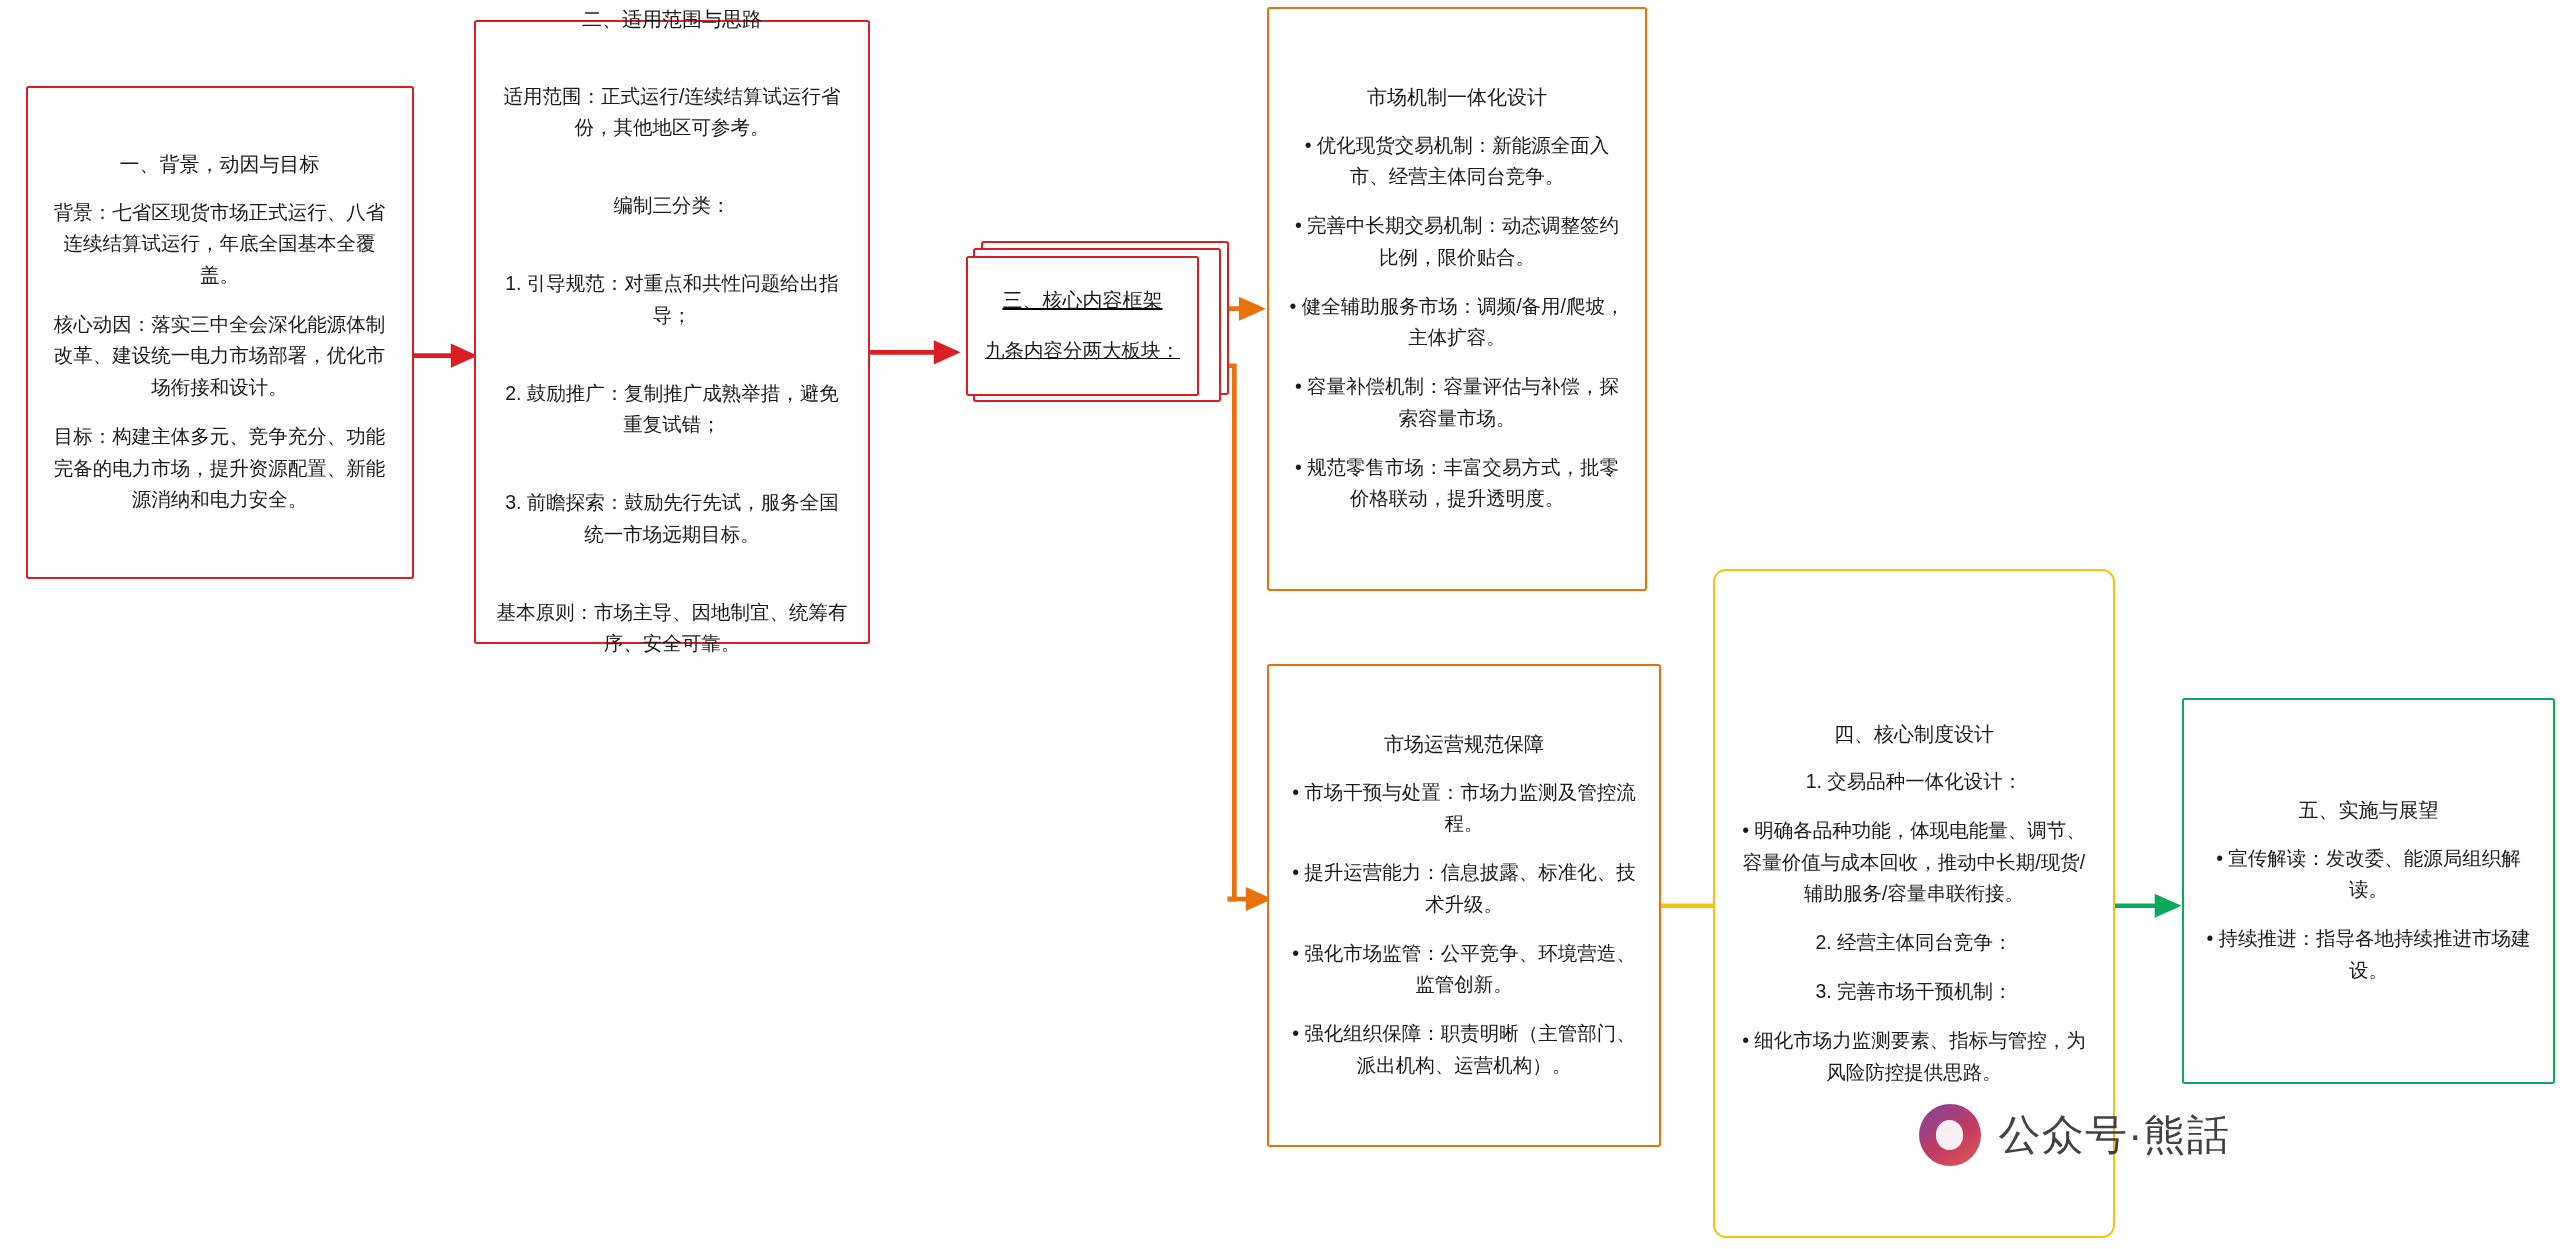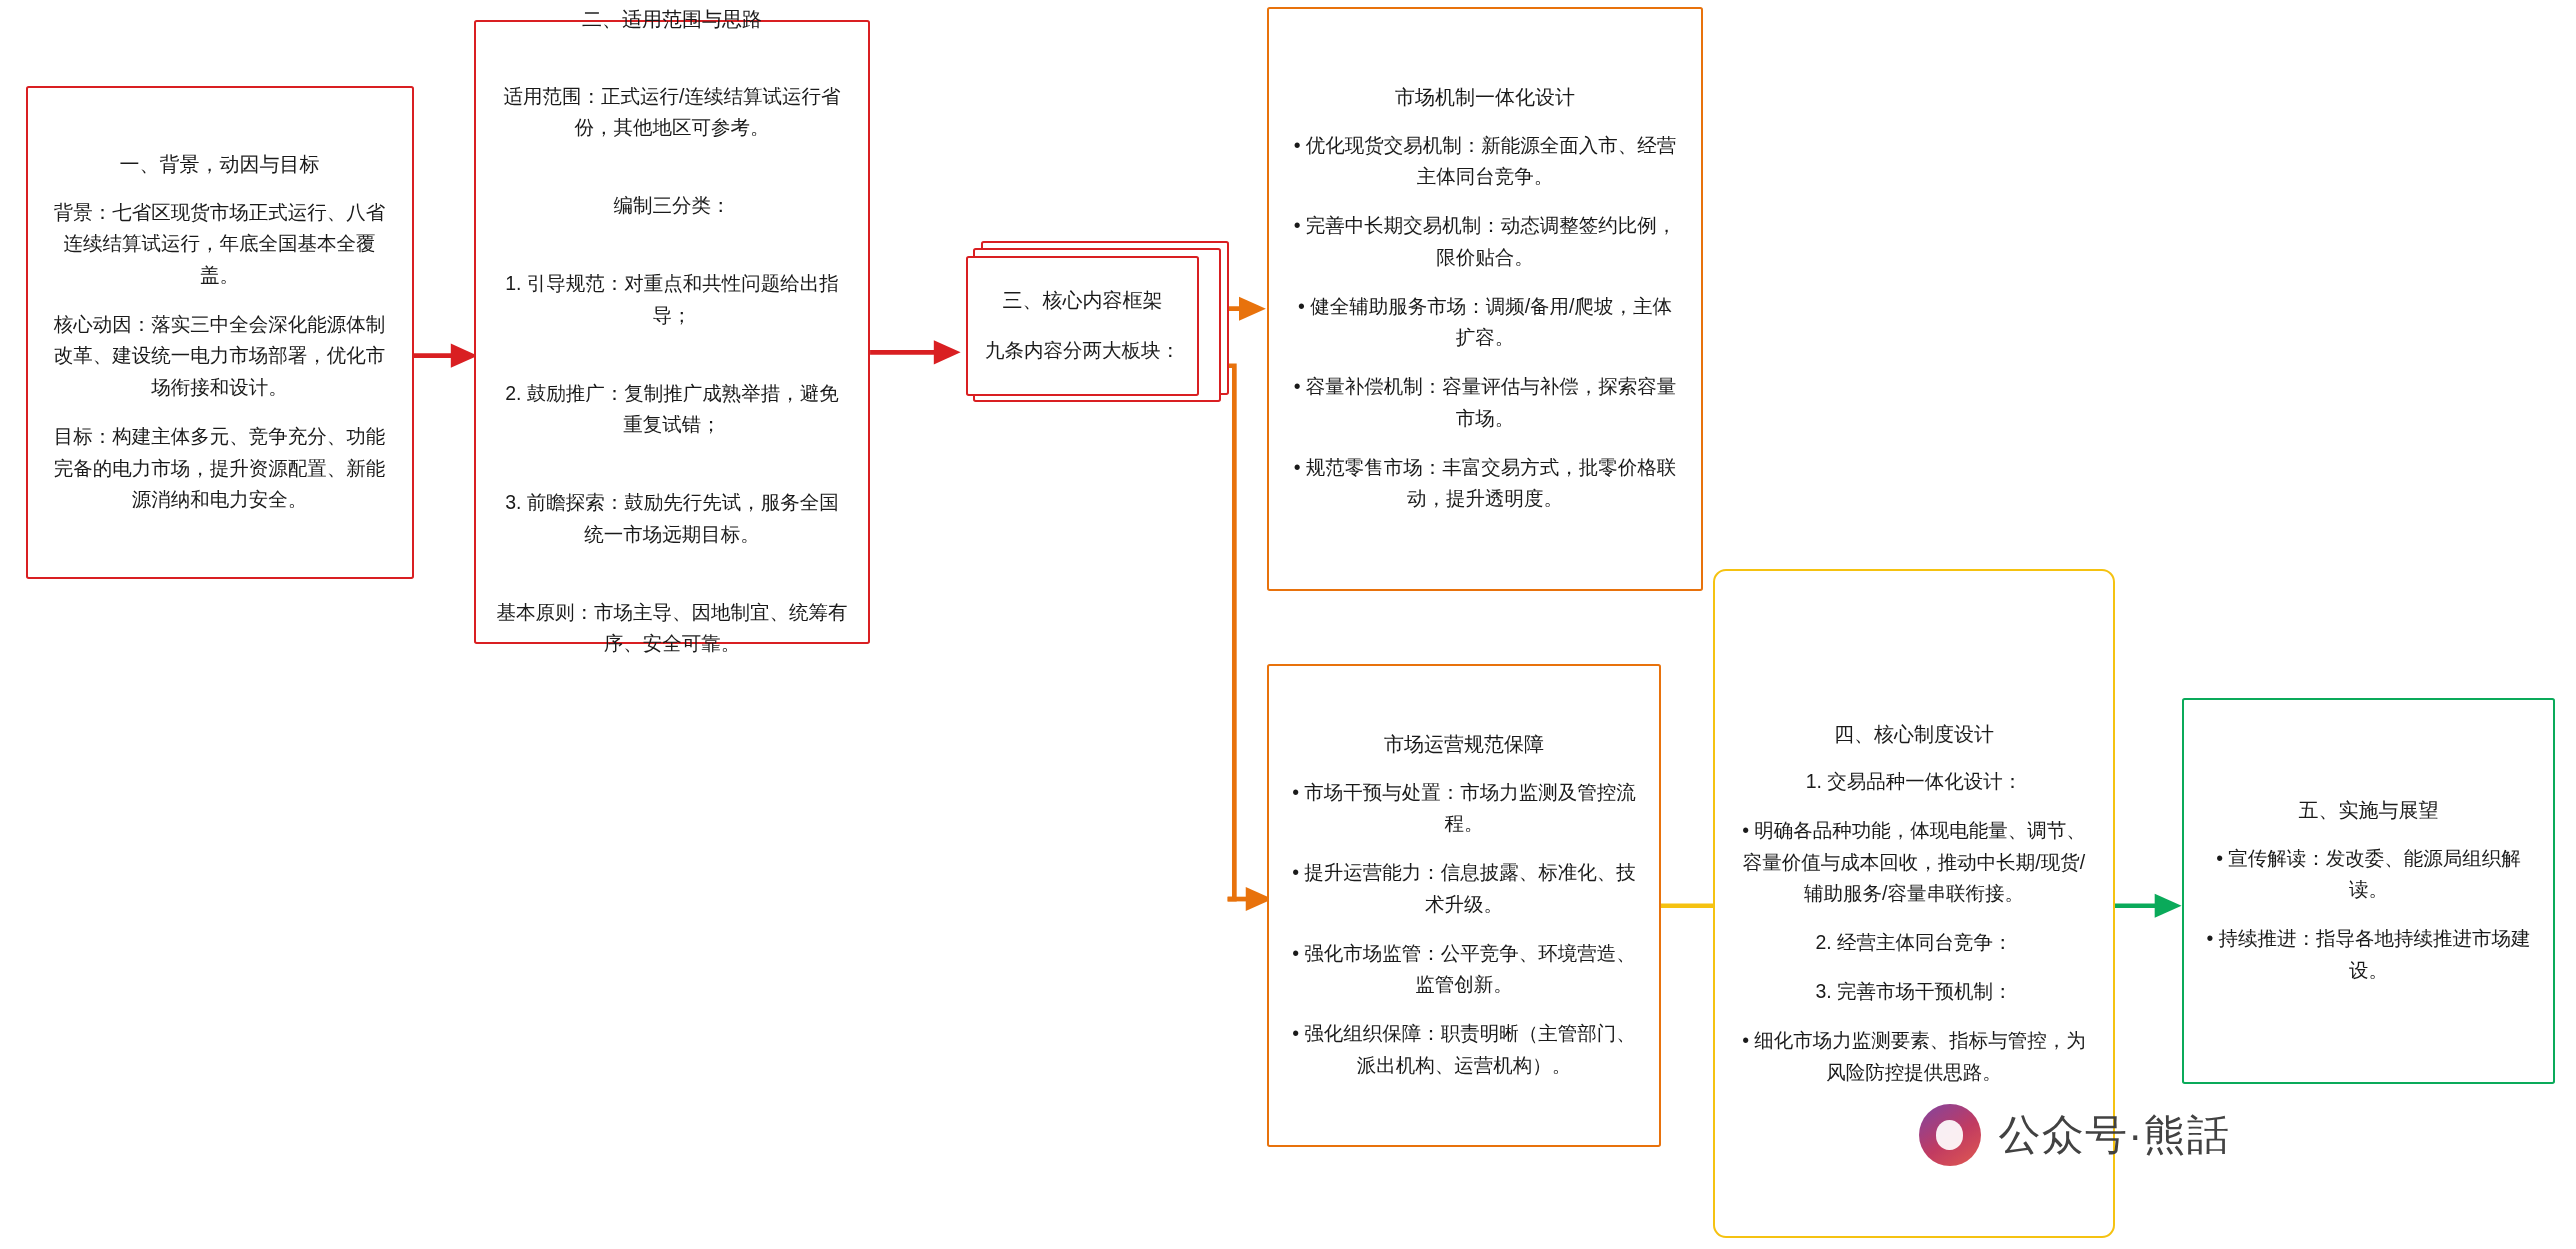--- a/index.html
+++ b/index.html
@@ -171,27 +171,27 @@
     <div class="line">编制三分类：</div>
     <div class="line">1. 引导规范：对重点和共性问题给出指导；</div>
     <div class="line">2. 鼓励推广：复制推广成熟举措，避免重复试错；</div>
     <div class="line">3. 前瞻探索：鼓励先行先试，服务全国统一市场远期目标。</div>
     <div class="line">基本原则：市场主导、因地制宜、统筹有序、安全可靠。</div>
   </div>
 
   <div class="stack" style="left:966px; top:241px; width:248px; height:154px;">
     <div class="shadow" style="left:14.8px; top:0;"></div>
     <div class="shadow" style="left:7.4px; top:7.4px;"></div>
-    <div class="front" style="left:0; top:14.8px; width:233px; height:140px;">
+    <div class="front" style="left:0; top:14.8px; width:233px; height:140px;text-decoration:underline;">
       <div class="title">三、核心内容框架</div>
       <div class="line">九条内容分两大板块：</div>
     </div>
   </div>
 
-  <div class="node orange" style="left:1267px; top:6.7px; width:436px; height:584px;">
+  <div class="node orange" style="left:1267px; top:6.7px; width:380px; height:584px;">
     <div class="title">市场机制一体化设计</div>
     <div class="line">• 优化现货交易机制：新能源全面入市、经营主体同台竞争。</div>
     <div class="line">• 完善中长期交易机制：动态调整签约比例，限价贴合。</div>
     <div class="line">• 健全辅助服务市场：调频/备用/爬坡，主体扩容。</div>
     <div class="line">• 容量补偿机制：容量评估与补偿，探索容量市场。</div>
     <div class="line">• 规范零售市场：丰富交易方式，批零价格联动，提升透明度。</div>
   </div>
 
   <div class="node orange" style="left:1267px; top:664px; width:394px; height:483px;">
     <div class="title">市场运营规范保障</div>

